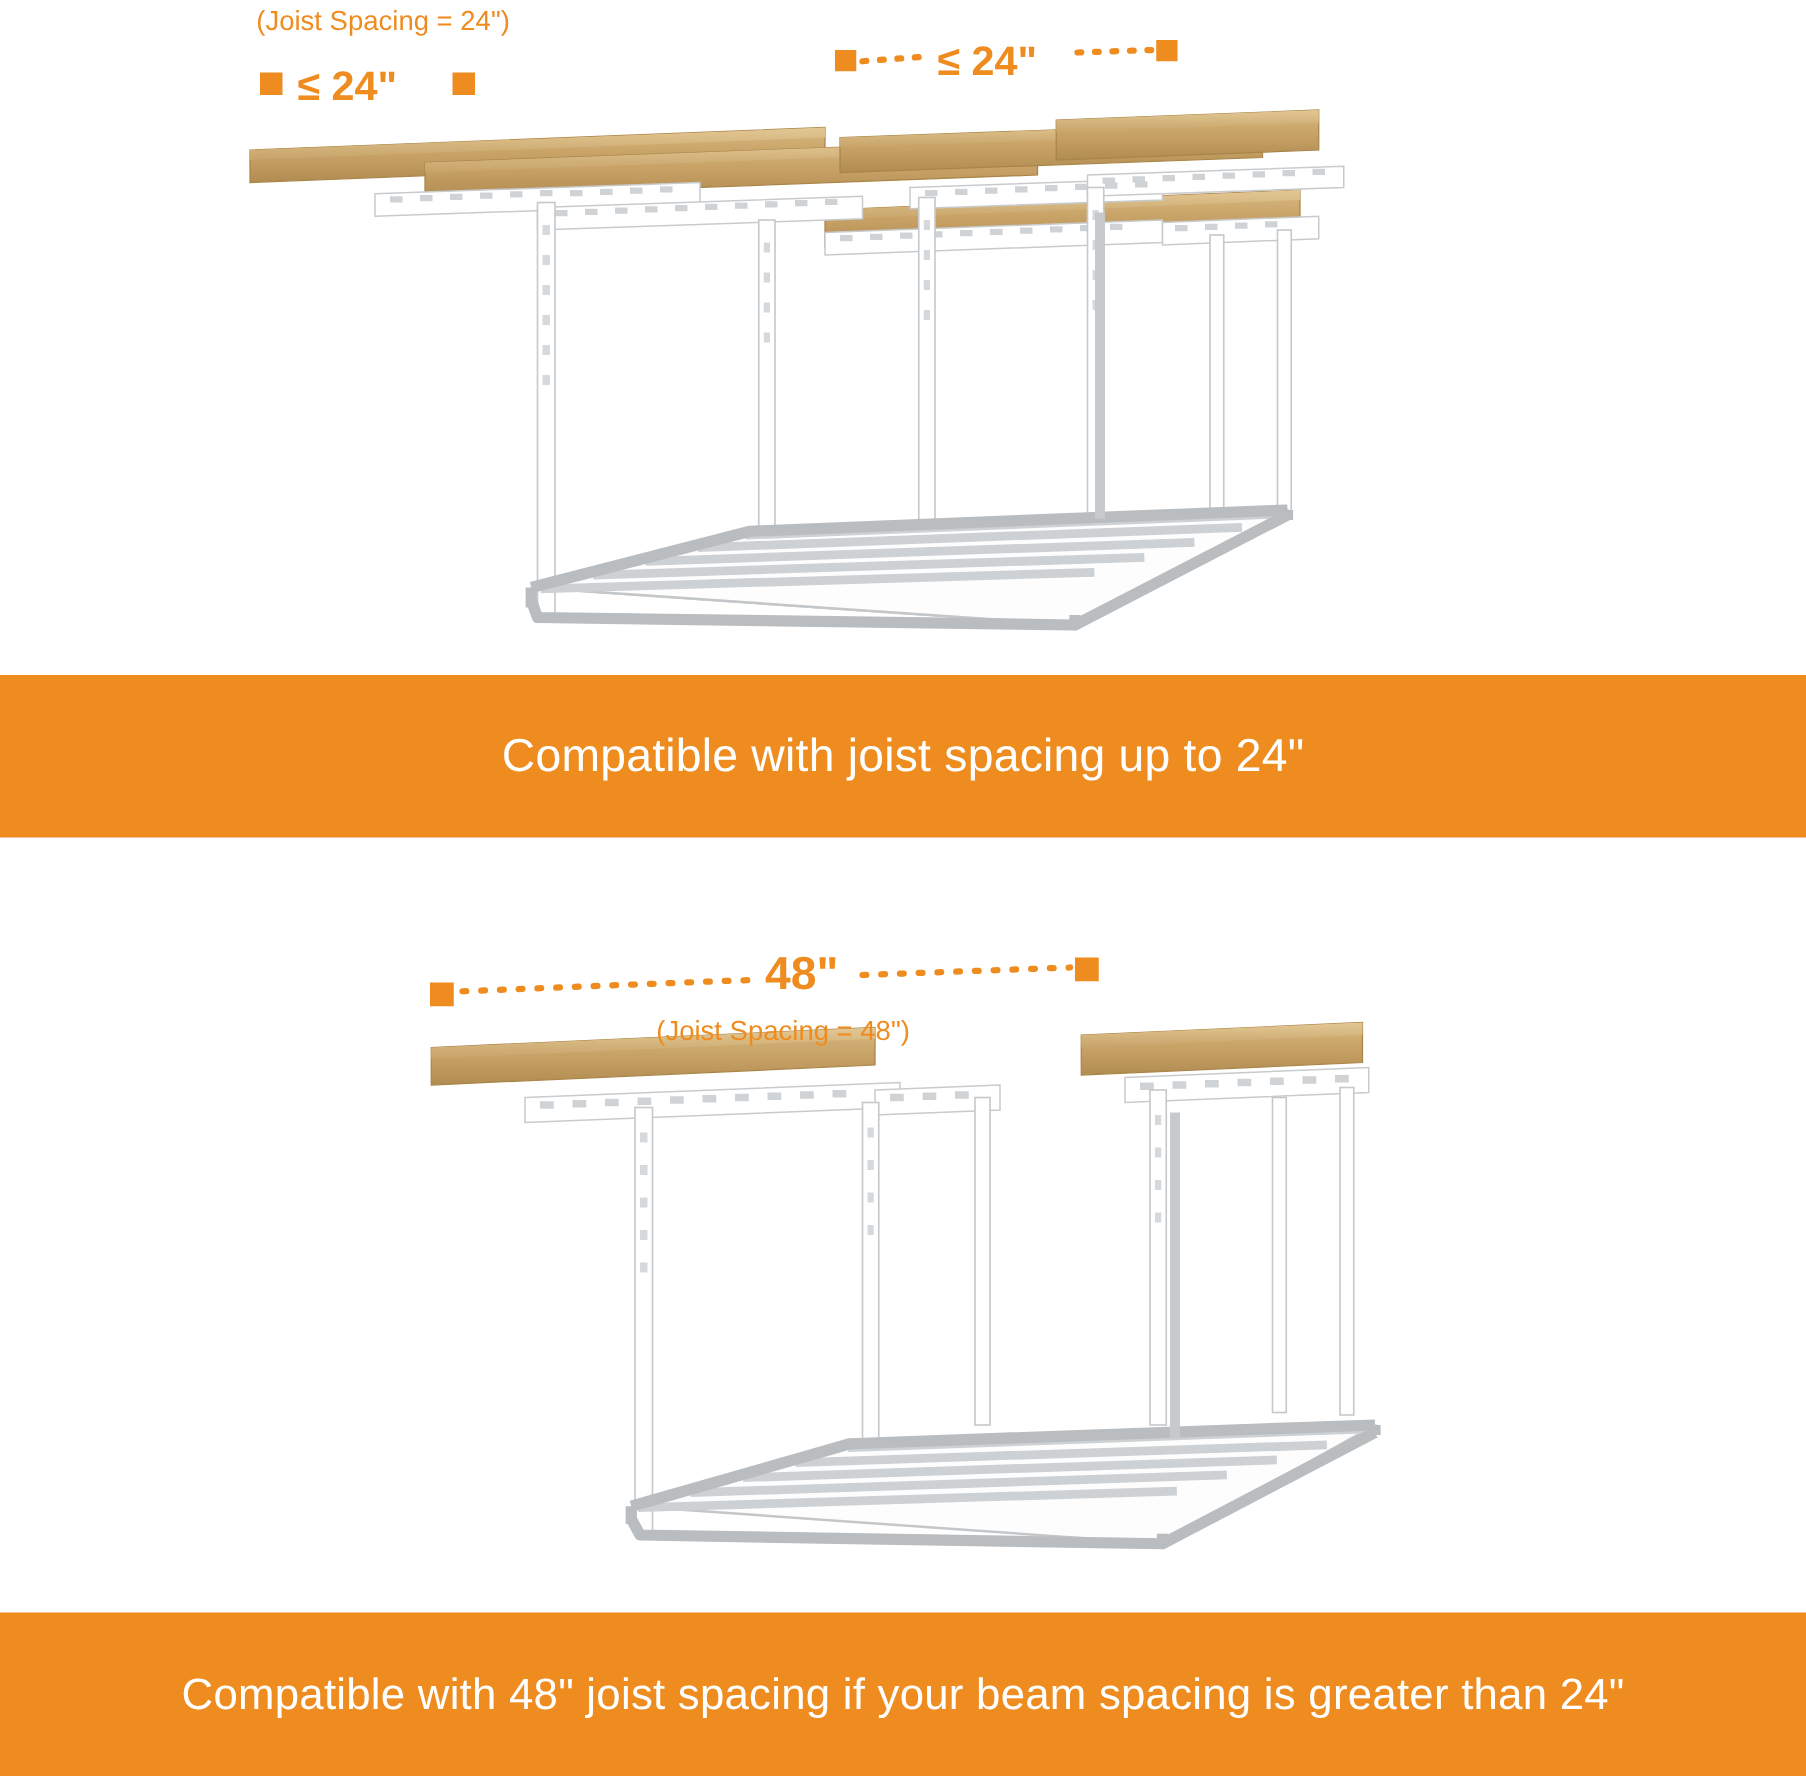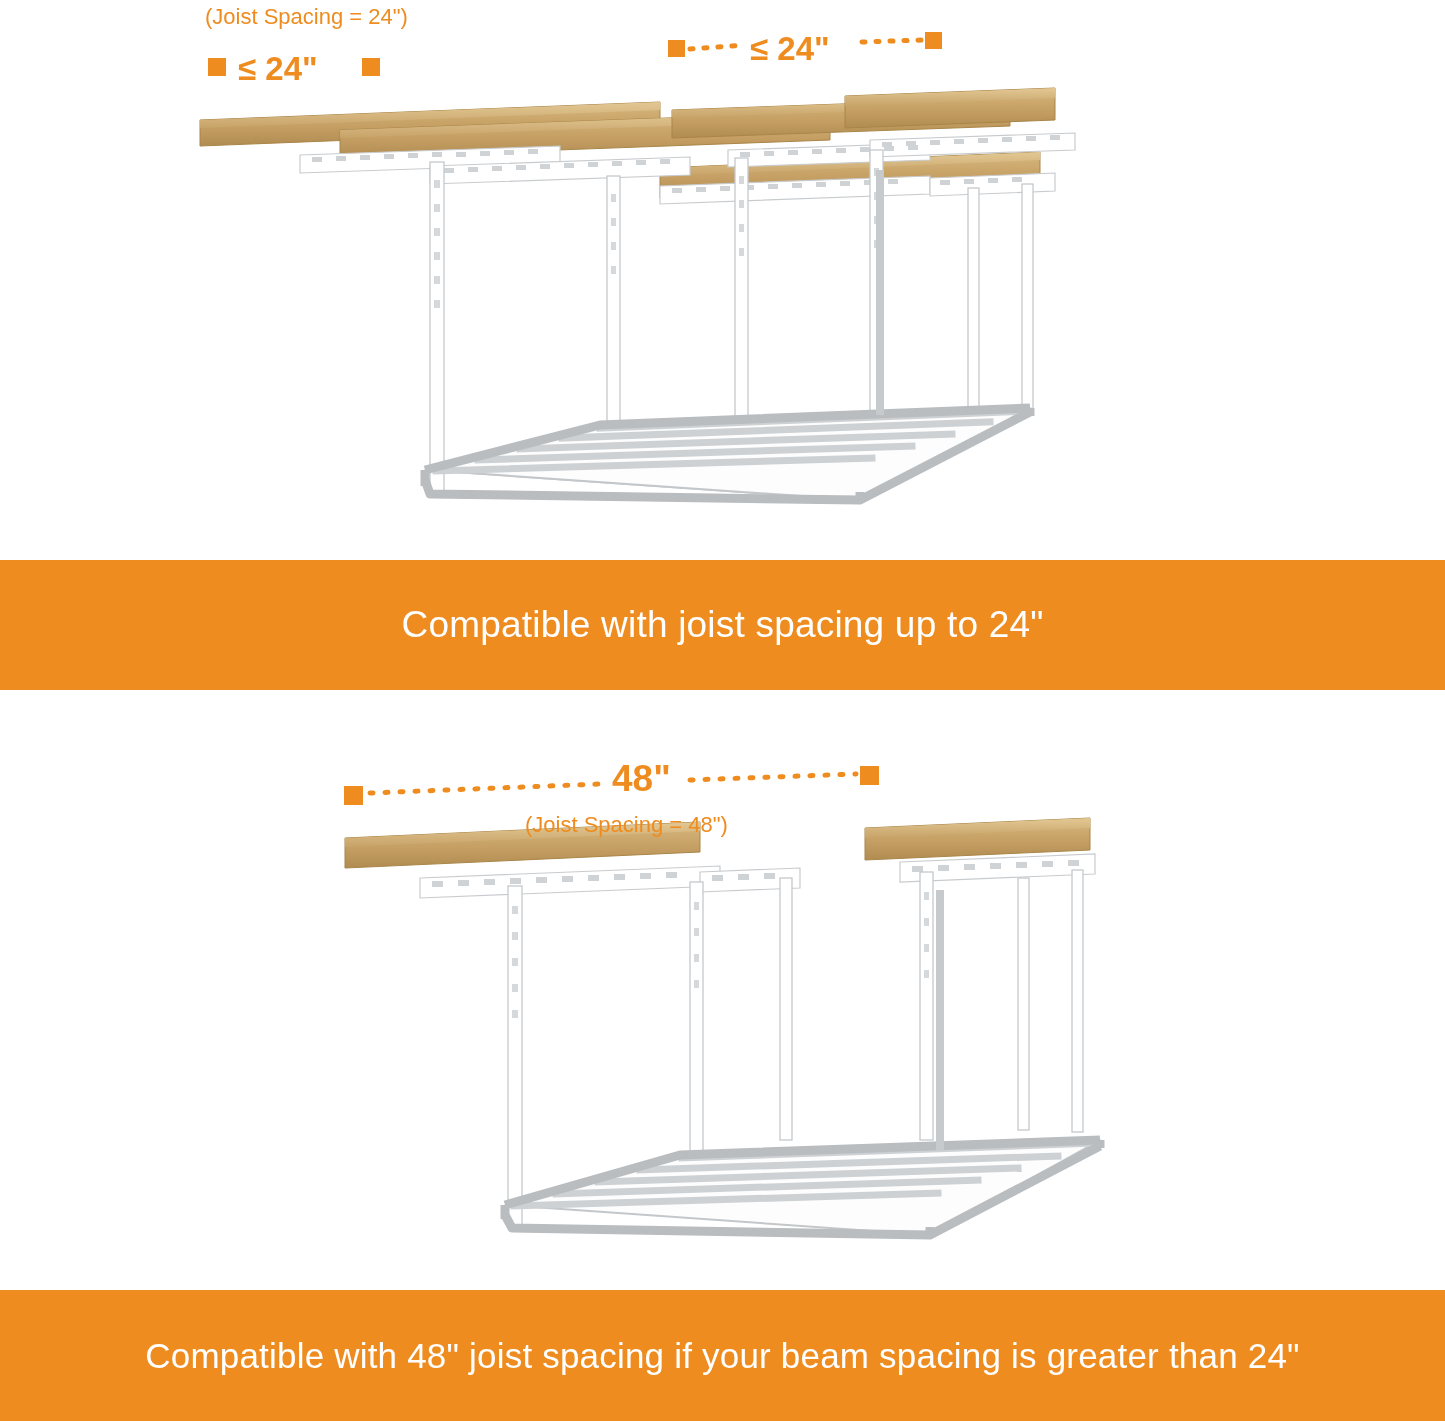--- a/index.html
+++ b/index.html
@@ -3,21 +3,21 @@
 <meta charset="utf-8">
 <style>
   html,body{margin:0;padding:0;background:#ffffff;}
   body{width:1445px;height:1421px;font-family:"Liberation Sans",sans-serif;overflow:hidden;position:relative;}
 
   .panel{position:absolute;left:0;width:1445px;}
   #panel-top{top:0;height:560px;}
   #panel-bottom{top:700px;height:590px;}
 
   .banner{position:absolute;left:0;width:1445px;background:#ee8c20;display:flex;align-items:center;justify-content:center;}
-  #banner-top{top:560px;height:130px;}
+  #banner-top{top:540px;height:130px;}
   #banner-bottom{top:1290px;height:131px;}
   .banner-text{color:#ffffff;font-size:37px;letter-spacing:.2px;white-space:nowrap;}
   #banner-bottom .banner-text{font-size:35px;}
 
   svg{display:block;}
 
   .dim-label{position:absolute;color:#ee8c20;font-weight:bold;white-space:nowrap;}
   .joist-note{position:absolute;color:#ee8c20;white-space:nowrap;}
 </style>
 </head>

